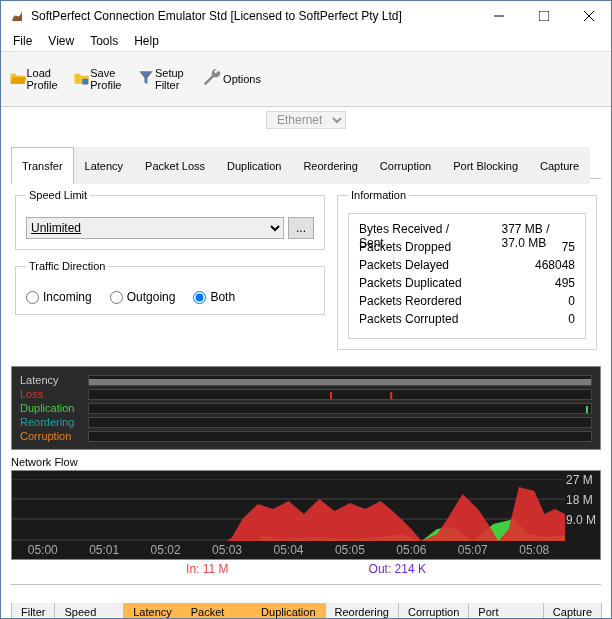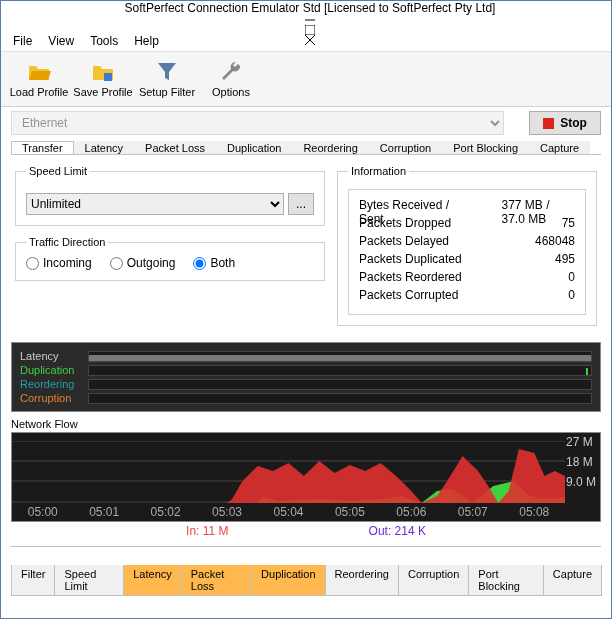--- a/index.html
+++ b/index.html
@@ -1,42 +1,42 @@
 <!DOCTYPE html>
 <html><head>
 <meta charset="utf-8">
 <style>
 *{box-sizing:border-box;margin:0;padding:0;font-family:"Segoe UI",Tahoma,sans-serif;font-size:12px;}
 body{background:#fff;width:612px;height:619px;overflow:hidden;border:1px solid #5a7ba8;}
-.titlebar{height:30px;background:#fff;display:flex;align-items:center;padding:0 0 0 8px;color:#000;flex-direction:column;}
+.titlebar{height:30px;background:#fff;display:flex;align-items:center;padding:0 0 0 8px;color:#000;}
 .titlebar .icon{width:16px;height:16px;margin-right:6px;}
 .titlebar .title{flex:1;font-size:12px;}
 .titlebar .btn{width:45px;height:30px;display:flex;align-items:center;justify-content:center;}
 .menubar{height:21px;background:#fff;display:flex;align-items:center;padding:0 4px;border-bottom:1px solid #e0e0e0;}
 .menubar .item{padding:2px 8px;}
 .toolbar{height:55px;background:#f5f5f5;display:flex;align-items:center;padding:4px 8px;gap:4px;border-bottom:1px solid #d0d0d0;}
-.toolbar .tbtn{display:flex;flex-direction:column;align-items:center;justify-content:center;width:60px;height:47px;}
+.toolbar .tbtn{display:flex;flex-direction:row;align-items:center;justify-content:center;width:60px;height:47px;}
 .toolbar .tbtn .ico{width:24px;height:24px;margin-bottom:2px;}
 .toolbar .tbtn span{font-size:11px;}
-.profile-row{height:32px;display:flex;align-items:center;padding:4px 10px;gap:25px;}
+.profile-row{height:32px;display:flex;align-items:center;padding:4px 10px;gap:25px;flex-direction:column;}
 .profile-row select{flex:1;height:24px;background:#eee;border:1px solid #ccc;padding:0 6px;color:#666;}
 .stop-btn{width:72px;height:24px;border:1px solid #adadad;background:#e1e1e1;display:flex;align-items:center;justify-content:center;gap:6px;font-weight:bold;}
 .stop-btn .sq{width:11px;height:11px;background:#d22;}
 .tabs{display:flex;border-bottom:1px solid #c0c0c0;margin:2px 10px 0 10px;}
-.tabs .tab{padding:0 10px;border:1px solid transparent;border-bottom:none;position:relative;top:0;background:#f0f0f0;margin-right:0px;font-size:11px;}
+.tabs .tab{padding:12px 10px;border:1px solid transparent;border-bottom:none;position:relative;top:6px;background:#f0f0f0;margin-right:0px;font-size:11px;}
 .tabs .tab.active{background:#fff;border-color:#c0c0c0;}
 .tab-content{padding:10px 14px;display:flex;gap:12px;}
 fieldset{border:1px solid #d0d0d0;padding:8px 10px 10px 10px;}
 legend{font-size:11px;padding:0 3px;}
 .left-col{display:flex;flex-direction:column;gap:10px;width:310px;}
 .right-col{flex:1;}
 .speed-row{display:flex;align-items:center;gap:4px;margin-top:8px;}
-.speed-row select{flex:1;height:22px;border:1px solid #abadb3;}
+.speed-row select{flex:1;height:22px;border:1px solid #abadb3;text-decoration:underline;}
 .elp{width:26px;height:22px;border:1px solid #adadad;background:#e1e1e1;}
-.radio-row{display:flex;gap:18px;}
+.radio-row{display:flex;gap:18px;margin-top:10px;}
 .radio-row label{display:flex;align-items:center;gap:4px;font-size:11px;}
 .info-box{border:1px solid #d0d0d0;padding:8px 10px;margin-top:4px;}
 .info-row{display:flex;justify-content:space-between;height:18px;font-size:11px;gap:43px;}
 .info-row .lbl{width:130px;}
 .graph1{margin:6px 10px;background:#2a2a2a;border:1px solid #888;padding:6px 8px;}
 .graph1 .row{display:flex;align-items:center;height:14px;}
 .graph1 .glabel{width:68px;font-size:11px;}
 .graph1 .track{flex:1;height:11px;background:#1a1a1a;border:1px solid #444;position:relative;overflow:hidden;}
 .nf-label{margin:4px 10px 2px 10px;font-size:11px;}
 .graph2{margin:0 10px;background:#1a1a1a;border:1px solid #888;height:90px;position:relative;}
@@ -200,20 +200,27 @@
   <div class="row">
       <div class="glabel" style="color:#ccc">Latency</div>
       <div class="track"><svg width="100%" height="100%" preserveAspectRatio="none">
           <rect width="100%" height="100%" fill="#1a1a1a"></rect>
           <g fill="#bbb">
             <rect x="0" y="1" width="100%" height="8" opacity="0.6"></rect>
           </g>
         </svg></div>
     </div>
   <div class="row">
+      <div class="glabel" style="color:#e03030">Loss</div>
+      <div class="track"><svg width="100%" height="100%">
+          <rect x="48%" y="0" width="2" height="100%" fill="#e03030"></rect>
+          <rect x="60%" y="0" width="2" height="100%" fill="#e03030"></rect>
+        </svg></div>
+    </div>
+  <div class="row">
       <div class="glabel" style="color:#40d040">Duplication</div>
       <div class="track"><svg width="100%" height="100%">
           <rect x="99%" y="0" width="2" height="100%" fill="#40d040"></rect>
         </svg></div>
     </div>
   <div class="row">
       <div class="glabel" style="color:#20a0a0">Reordering</div>
       <div class="track"></div>
     </div>
   <div class="row">

